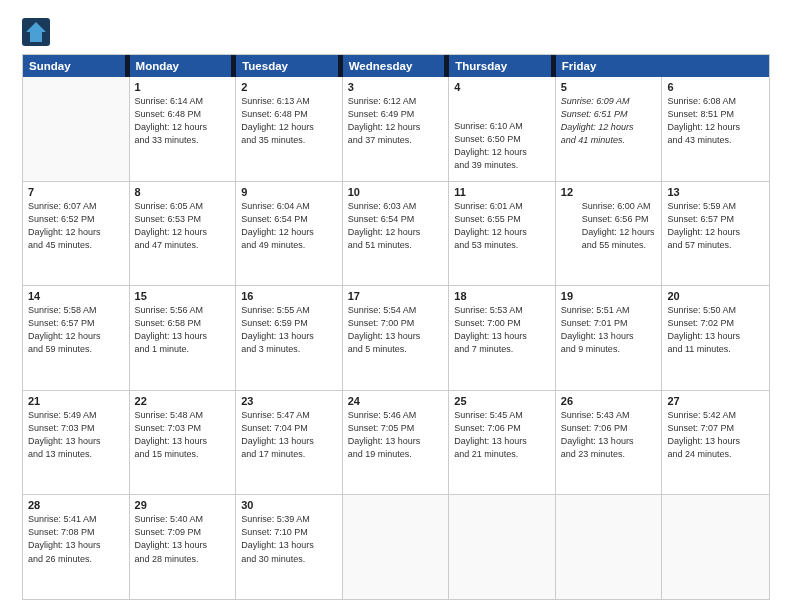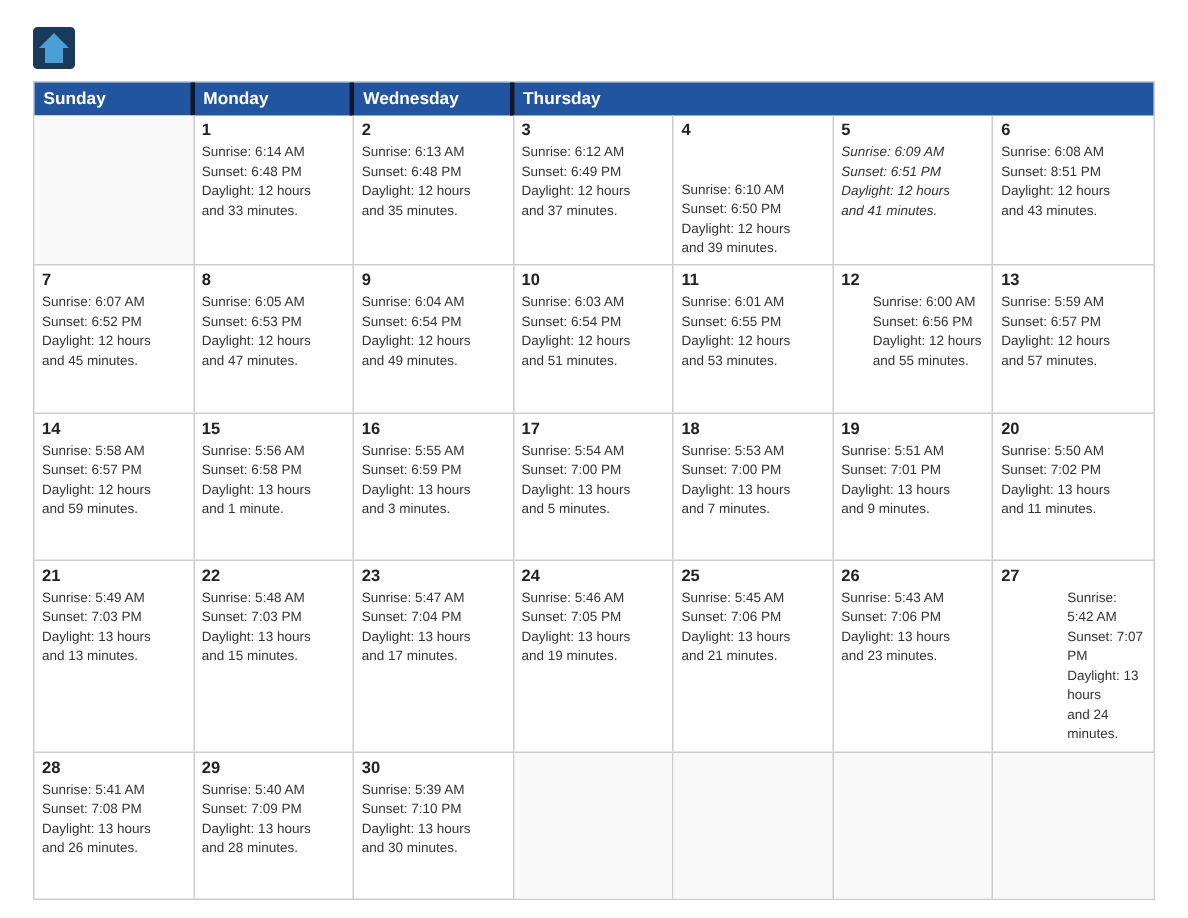--- a/index.html
+++ b/index.html
@@ -61,21 +61,21 @@
     .cal-header-row {
       display: grid;
       grid-template-columns: repeat(7, 1fr);
       background: #2255a0;
     }
     .cal-header-cell {
       color: #fff;
       font-size: 11.5px;
       font-weight: bold;
       padding: 5px 6px;
-      border-right: 3px solid #0f172a;
+      border-right: 5px solid #0f172a;
       text-align: left;
     }
     .cal-header-cell:last-child { border-right: none; }
     .cal-body {
       flex: 1;
       display: flex;
       flex-direction: column;
     }
     .cal-week {
       display: grid;
@@ -126,22 +126,24 @@
     <div class="title-block">
       <div class="title-main"></div>
       <div class="title-sub"></div>
     </div>
   </div>
 
   <div class="calendar">
     <div class="cal-header-row" id="cal-header">
         <div class="cal-header-cell">Sunday</div>
         <div class="cal-header-cell">Monday</div>
+        <div class="cal-header-cell">Tuesday</div>
         <div class="cal-header-cell">Wednesday</div>
         <div class="cal-header-cell">Thursday</div>
+        <div class="cal-header-cell">Friday</div>
       </div>
     <div class="cal-body" id="cal-body">
         <div class="cal-week">
           <div class="cal-cell empty"></div>
           <div class="cal-cell">
             <span class="day-num">1</span>
             <div class="day-info" style="white-space: pre-line;">Sunrise: 6:14 AM
 Sunset: 6:48 PM
 Daylight: 12 hours
 and 33 minutes.</div>
@@ -322,21 +324,21 @@
           </div>
           <div class="cal-cell">
             <span class="day-num">26</span>
             <div class="day-info" style="white-space: pre-line;">Sunrise: 5:43 AM
 Sunset: 7:06 PM
 Daylight: 13 hours
 and 23 minutes.</div>
           </div>
           <div class="cal-cell">
             <span class="day-num">27</span>
-            <div class="day-info" style="white-space: pre-line; margin-left: 44px;">Sunrise: 5:42 AM
+            <div class="day-info" style="white-space: pre-line;">Sunrise: 5:42 AM
 Sunset: 7:07 PM
 Daylight: 13 hours
 and 24 minutes.</div>
           </div>
         </div>
         <div class="cal-week">
           <div class="cal-cell">
             <span class="day-num">28</span>
             <div class="day-info" style="white-space: pre-line;">Sunrise: 5:41 AM
 Sunset: 7:08 PM

